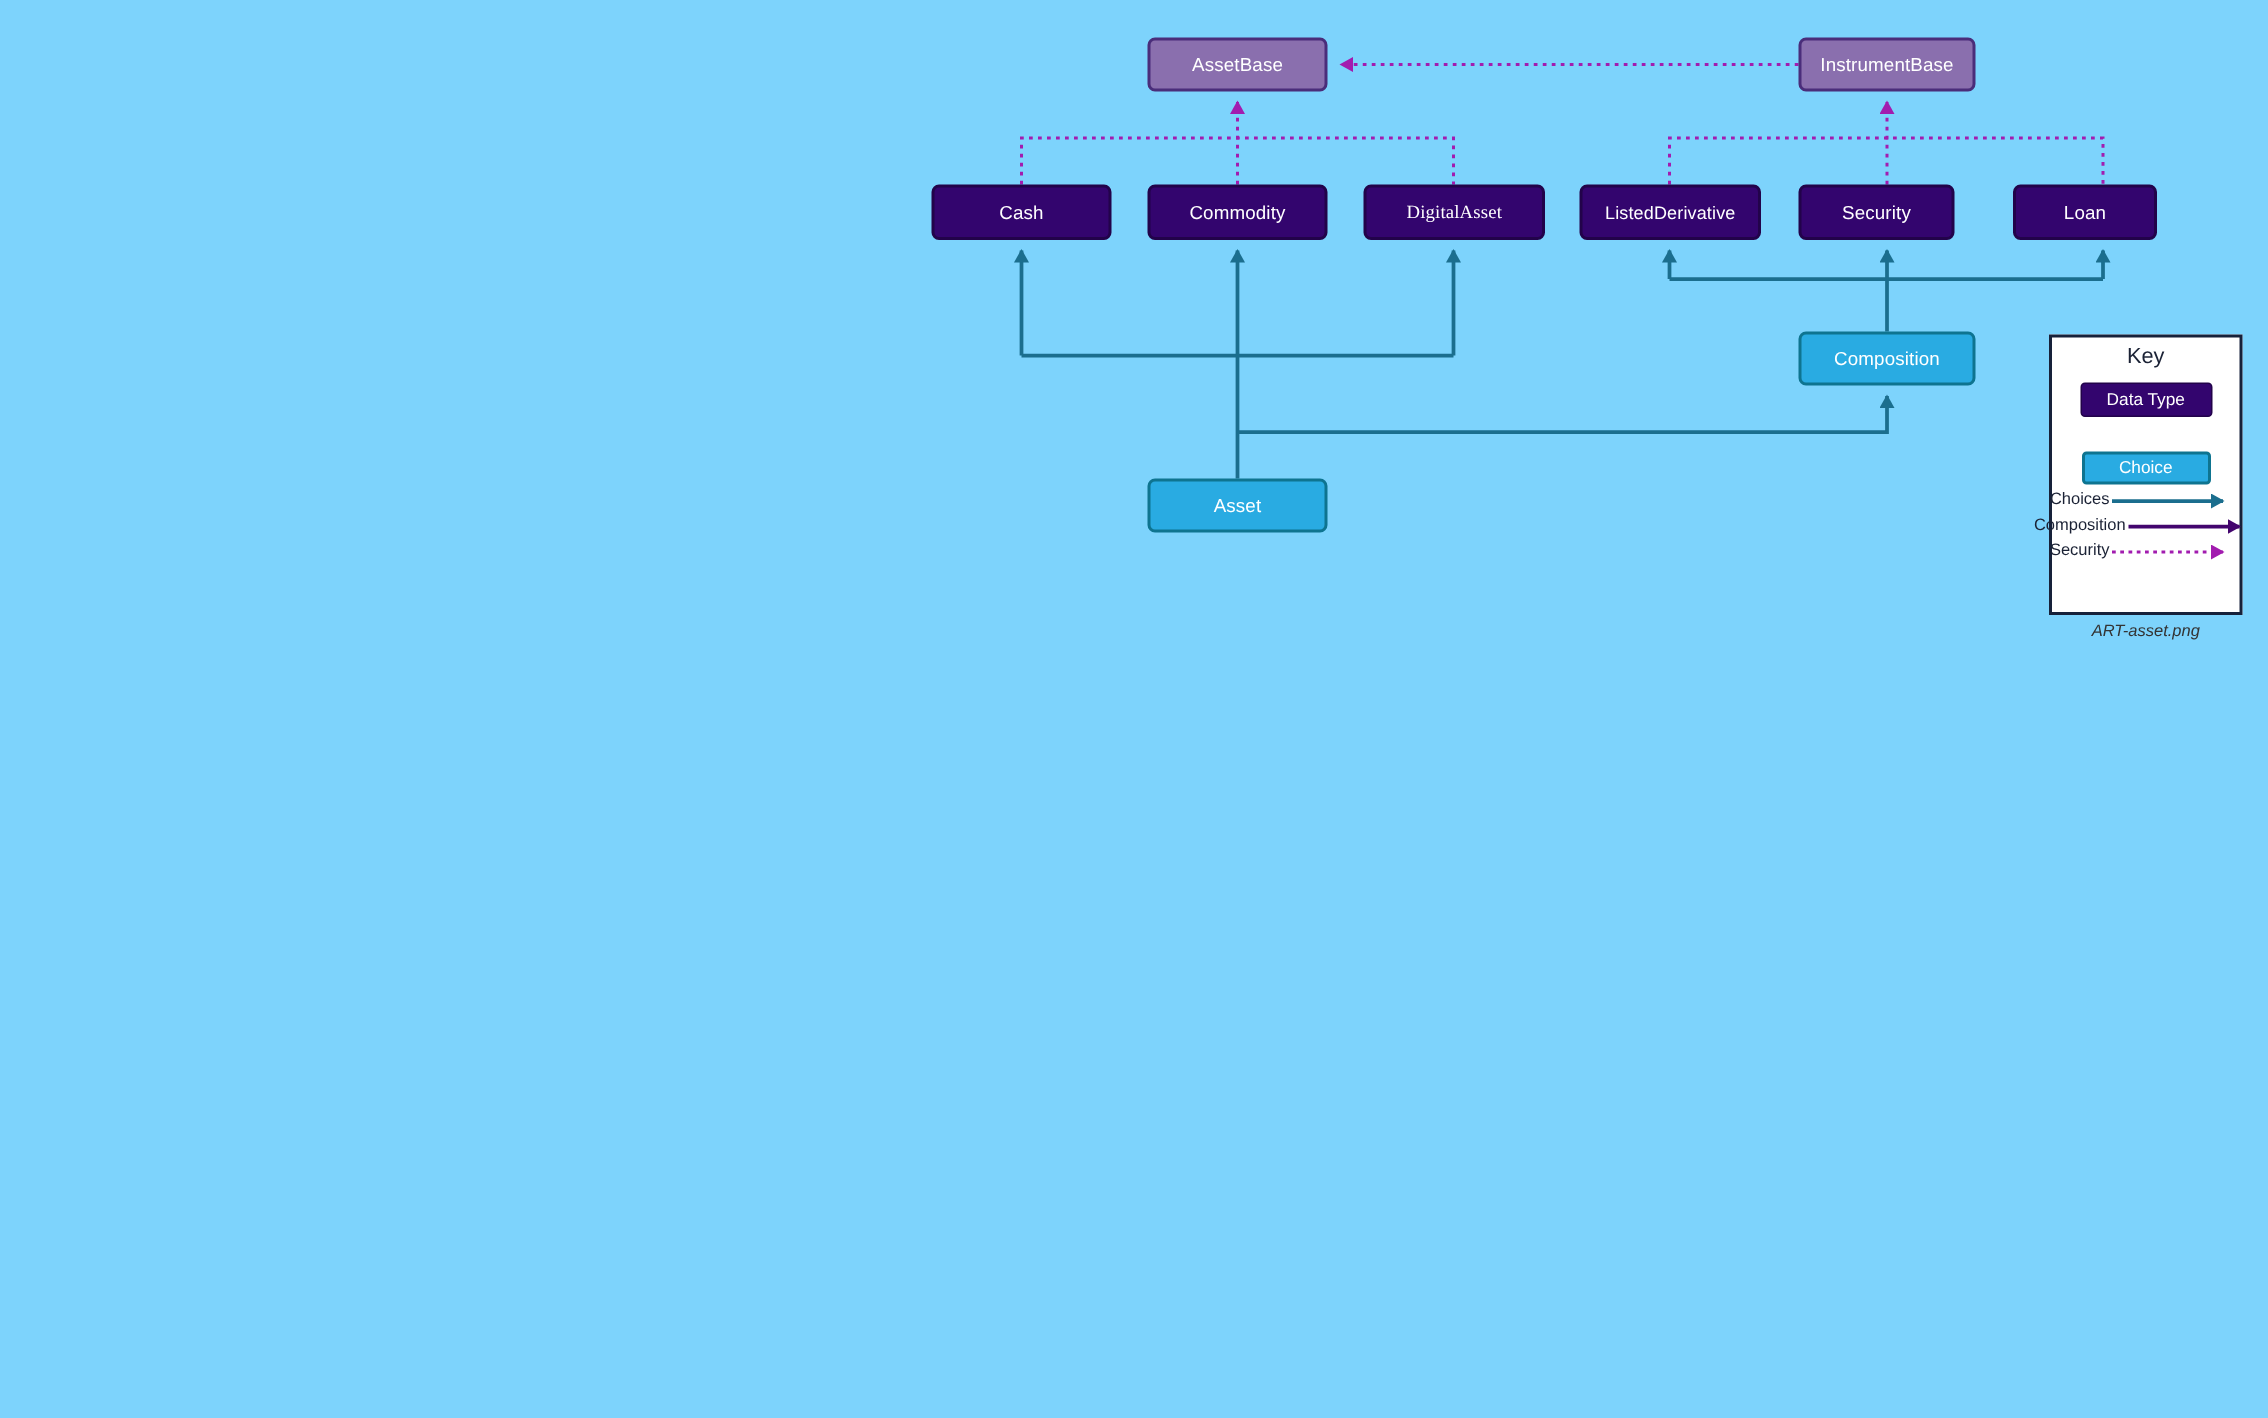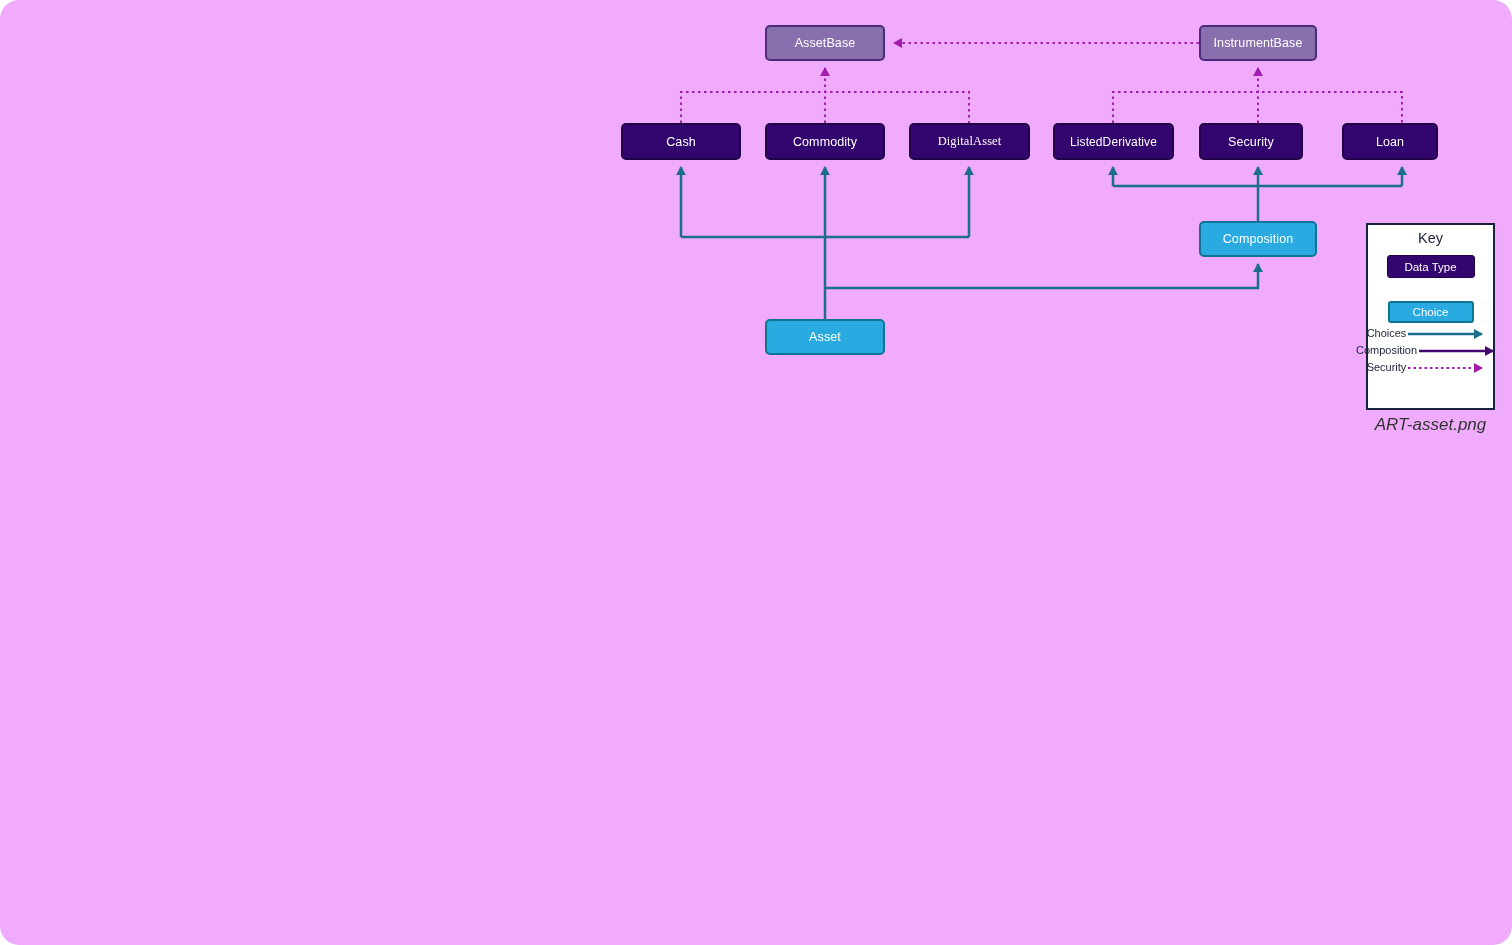--- a/index.html
+++ b/index.html
@@ -2,23 +2,22 @@
 <html><head>
 <meta charset="utf-8">
 <style>
   * { margin: 0; padding: 0; box-sizing: border-box; }
   html, body { background: #ffffff; }
   body { font-family: "Liberation Sans", sans-serif; }
   .canvas {
     position: relative;
     width: 1512px;
     height: 945px;
-    background: #f0abfc;
+    background: #7dd3fc;
     overflow: hidden;
-    border-radius: 19px;
   }
   .connector-layer {
     position: absolute;
     left: 0; top: 0;
     width: 1512px; height: 945px;
     z-index: 1;
   }
   .node {
     position: absolute;
     z-index: 2;
@@ -124,21 +123,21 @@
     line-height: 13px;
   }
   .key-row svg { display: block; margin-top: 1px; }
 
   .key-caption {
     position: absolute;
     left: 1366px;
     top: 415px;
     width: 129px;
     text-align: center;
-    font-size: 17px;
+    font-size: 11px;
     font-style: italic;
     color: #333333;
     z-index: 2;
   }
 </style>
 </head>
 <body>
 
 <div class="canvas">
 

